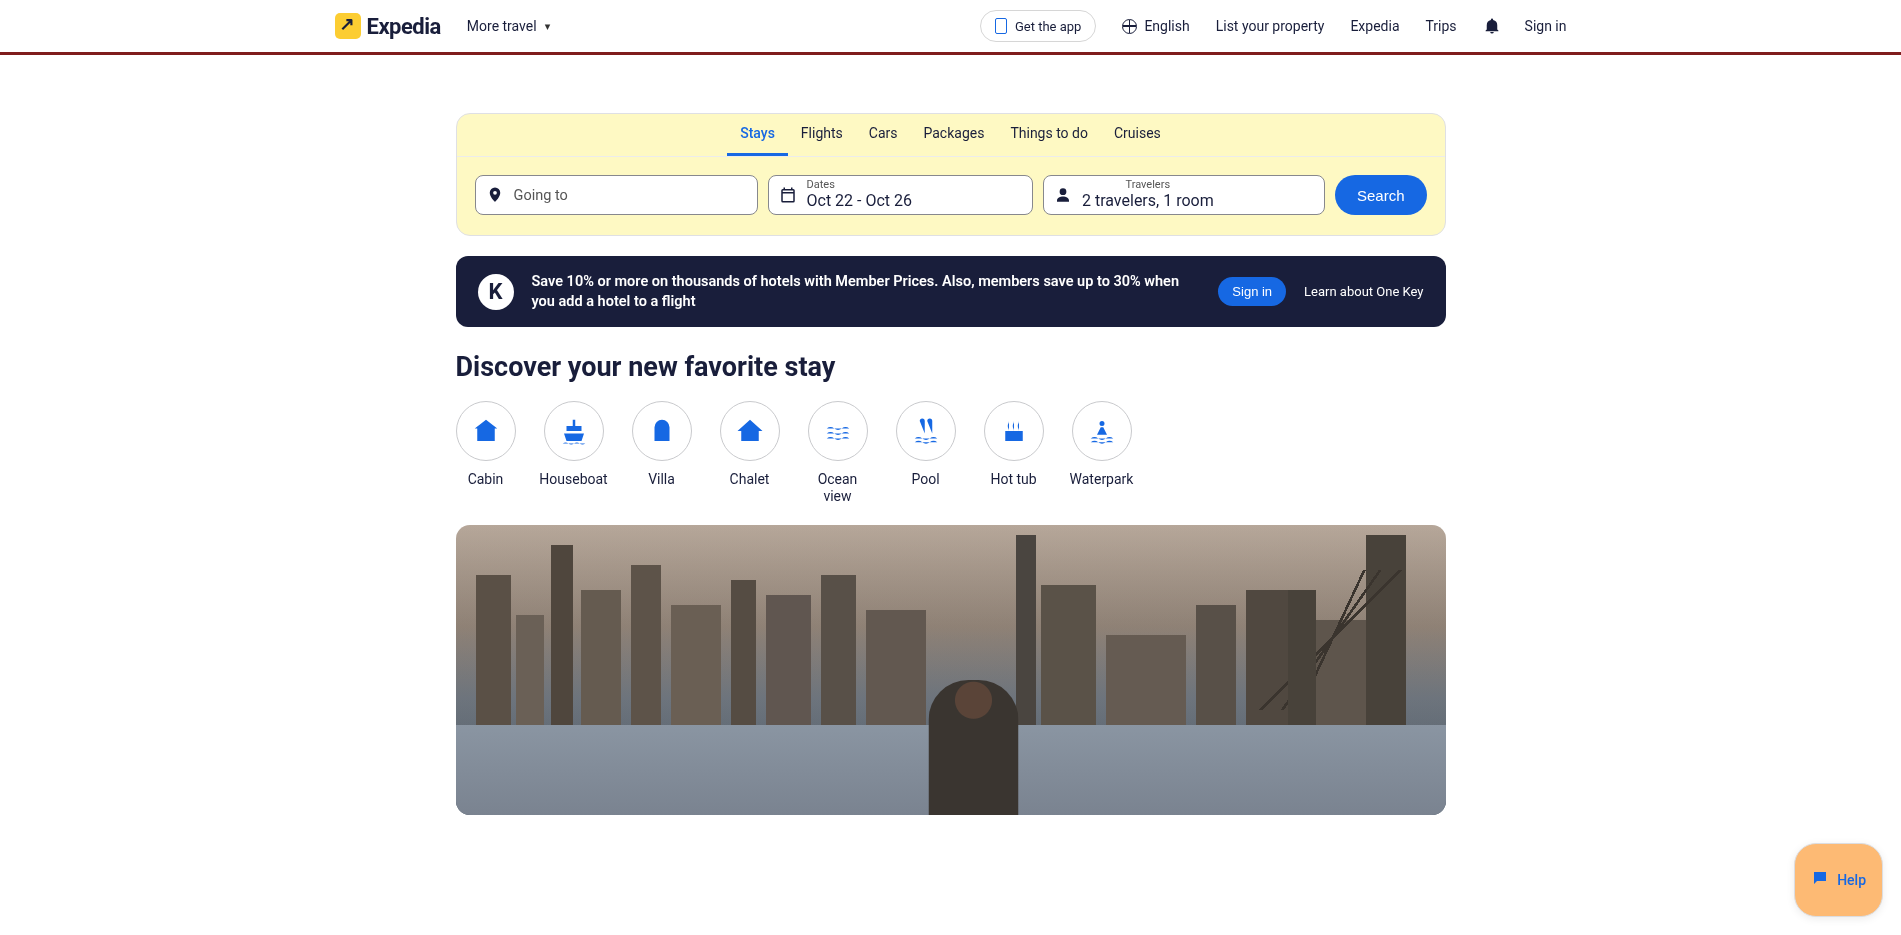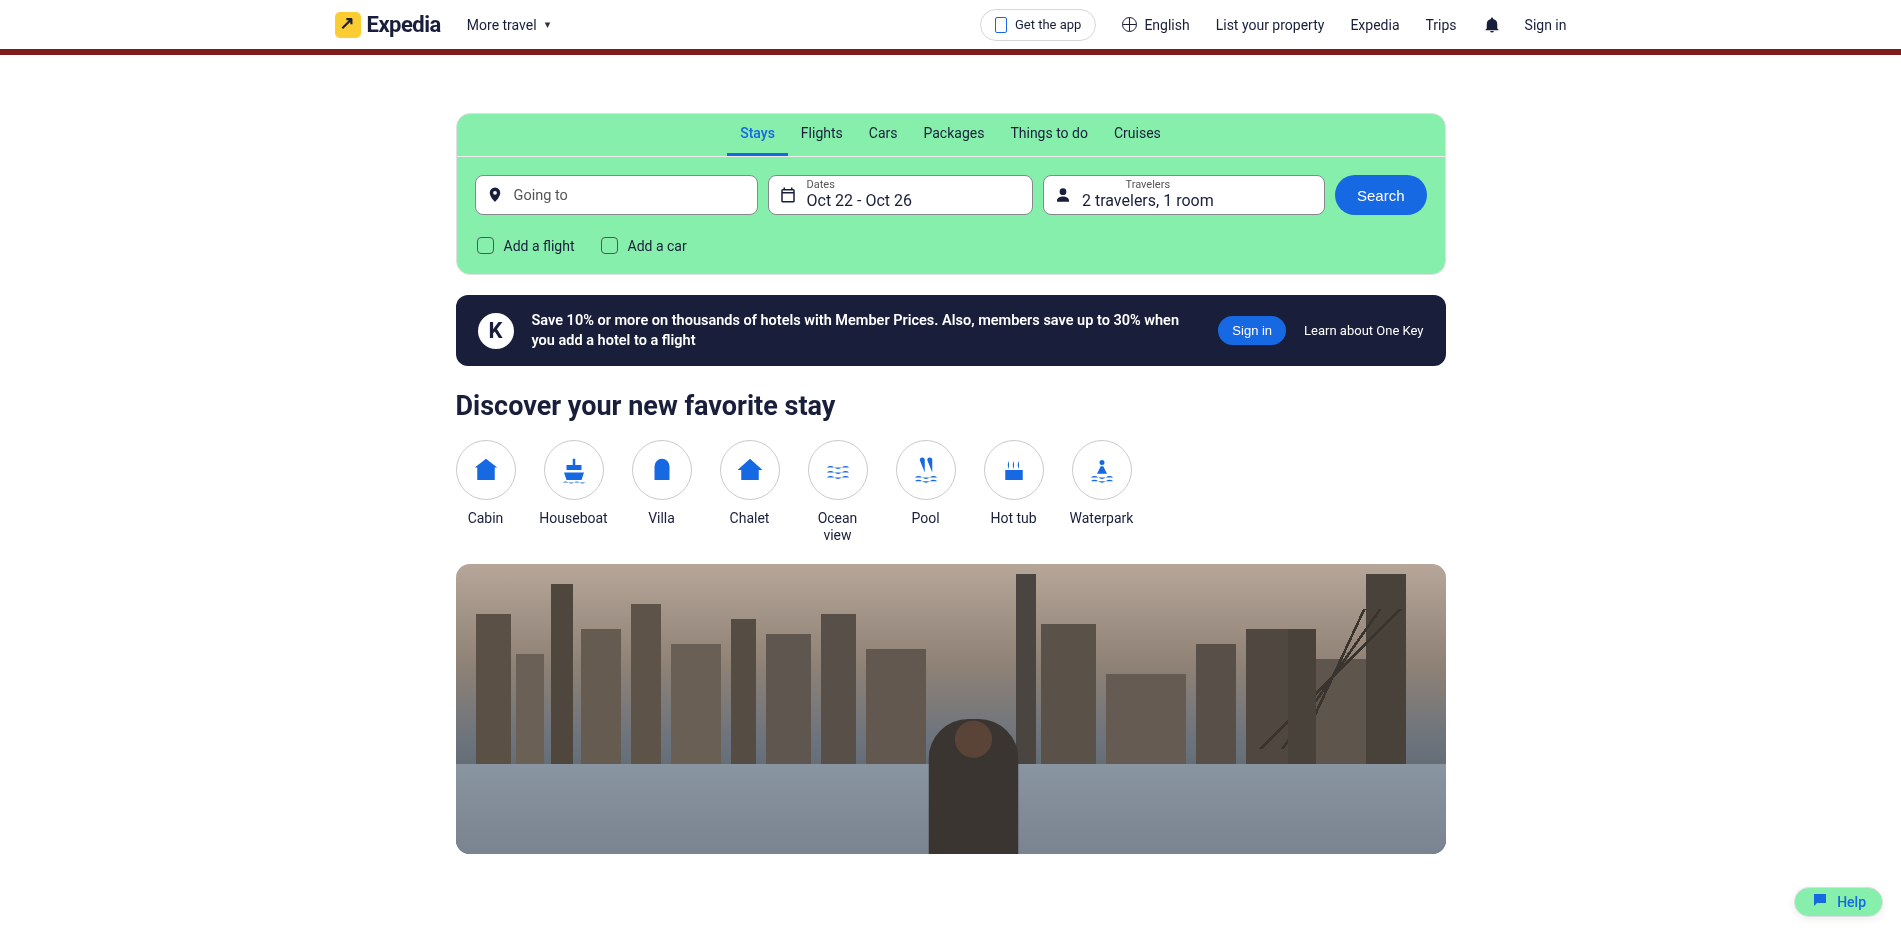--- a/index.html
+++ b/index.html
@@ -1,40 +1,40 @@
 <!DOCTYPE html>
 <html><head>
 <meta charset="utf-8">
 <style>
 * { margin: 0; padding: 0; box-sizing: border-box; }
 body { font-family: -apple-system, BlinkMacSystemFont, "Segoe UI", Roboto, Helvetica, Arial, sans-serif; color: #191e3b; background: #fff; }
 
 
-.header { border-bottom: 6px solid #7f1d1d; height: 55px; display: flex; align-items: center; }
+.header { border-bottom: 3px solid #7f1d1d; height: 55px; display: flex; align-items: center; }
 .header-inner { max-width: 1280px; width: 100%; margin: 0 auto; display: flex; align-items: center; padding: 0 24px; }
 .logo { display: flex; align-items: center; gap: 6px; font-weight: 700; font-size: 22px; letter-spacing: -0.5px; color: #191e3b; }
 .logo-mark { width: 26px; height: 26px; background: #fccd32; border-radius: 5px; position: relative; }
 .logo-mark::after { content: "↗"; position: absolute; left: 5px; top: 0; font-size: 18px; font-weight: 900; color: #191e3b; }
 .more-travel { margin-left: 26px; font-size: 14px; display: flex; align-items: center; gap: 8px; cursor: pointer; }
 .chev { font-size: 11px; color: #333; }
 .header-right { margin-left: auto; display: flex; align-items: center; gap: 26px; }
 .get-app { border: 1px solid #d6d6d6; border-radius: 18px; padding: 7px 14px; font-size: 13px; display: flex; align-items: center; gap: 8px; cursor: pointer; }
 .phone-icon { width: 12px; height: 16px; border: 1.5px solid #1668e3; border-radius: 2px; position: relative; }
 .hdr-link { font-size: 14px; display: flex; align-items: center; gap: 7px; cursor: pointer; }
 .globe { width: 15px; height: 15px; border: 1.5px solid #191e3b; border-radius: 50%; position: relative; }
 .globe::before { content: ""; position: absolute; left: 0; right: 0; top: 5.5px; height: 1.5px; background: #191e3b; }
 .globe::after { content: ""; position: absolute; top: 0; bottom: 0; left: 5.5px; width: 1.5px; background: #191e3b; }
 .bell { width: 16px; height: 18px; position: relative; }
 .bell svg { display: block; }
 
 
 .container { max-width: 990px; margin: 0 auto; padding: 0 0 40px; }
 
 
-.search-card { border: 1px solid #dfe0e4; border-radius: 14px; margin-top: 58px; background: #86efac; }
+.search-card { border: 1px solid #dfe0e4; border-radius: 14px; margin-top: 58px; background: #fef9c3; }
 .tabs { display: flex; justify-content: center; border-bottom: 1px solid #ececec; }
 .tab { padding: 11px 13px 12px; font-size: 14px; cursor: pointer; color: #191e3b; border-bottom: 3px solid transparent; }
 .tab.active { color: #1668e3; border-bottom-color: #1668e3; font-weight: 500; }
 .search-body { padding: 18px 18px 20px; }
 .search-row { display: flex; gap: 10px; align-items: stretch; }
 .field { border: 1px solid #87888d; border-radius: 8px; background: #fff; height: 40px; display: flex; align-items: center; padding: 0 10px; gap: 10px; cursor: pointer; }
 .field.dest { flex: 0 0 283px; }
 .field.dates { flex: 1; }
 .field.trav { flex: 0 0 282px; text-align: center; }
 .field-icon { width: 18px; height: 18px; flex-shrink: 0; color: #191e3b; display: flex; align-items: center; justify-content: center; }
@@ -97,21 +97,21 @@
     linear-gradient(125deg, transparent 48%, #3a342e 48%, #3a342e 49%, transparent 49%),
     linear-gradient(135deg, transparent 48%, #3a342e 48%, #3a342e 49%, transparent 49%);
 }
 .water { position: absolute; left: 0; right: 0; bottom: 0; height: 90px; background: linear-gradient(180deg, #8a95a2 0%, #7a8390 100%); }
 .person { position: absolute; left: 50%; bottom: 0; width: 90px; height: 135px; transform: translateX(-25%); background: radial-gradient(circle at 50% 15%, #5a4438 0 18px, transparent 19px), linear-gradient(180deg, #3a3530 40px, #3a3530 100%); border-radius: 40px 40px 0 0; }
 .hero-content { position: absolute; left: 40px; bottom: 22px; color: #fff; max-width: 420px; }
 .hero-title { font-size: 34px; font-weight: 800; line-height: 1.12; margin-bottom: 12px; }
 .hero-sub { font-size: 14px; line-height: 1.4; opacity: 0.92; font-weight: 500; }
 
 
-.help { position: fixed; right: 18px; bottom: 18px; background: #86efac; border: 1px solid #dcdde0; border-radius: 22px; padding: 3px 16px; display: flex; align-items: center; gap: 8px; box-shadow: 0 2px 8px rgba(0,0,0,0.08); cursor: pointer; }
+.help { position: fixed; right: 18px; bottom: 18px; background: #fdba74; border: 1px solid #dcdde0; border-radius: 22px; padding: 25px 16px; display: flex; align-items: center; gap: 8px; box-shadow: 0 2px 8px rgba(0,0,0,0.08); cursor: pointer; }
 .help-icon { color: #1668e3; }
 .help-label { color: #1668e3; font-size: 14px; font-weight: 500; }
 </style>
 </head>
 <body>
 
 <header class="header">
   <div class="header-inner">
     <div class="logo">
       <span class="logo-mark"></span>
@@ -189,30 +189,20 @@
                 <path fill="#191e3b" d="M12 12a4.5 4.5 0 1 0-4.5-4.5A4.5 4.5 0 0 0 12 12zm0 2c-3.5 0-8 1.6-8 5.5V21h16v-1.5c0-3.9-4.5-5.5-8-5.5z"></path>
               </svg>
           </span>
           <div class="field-stack">
             <span class="field-label">Travelers</span>
             <span class="field-value">2 travelers, 1 room</span>
           </div>
         </div>
         <button class="search-btn">Search</button>
       </div>
-      <div class="addons">
-        <label class="chk">
-          <span class="chk-box"></span>
-          <span>Add a flight</span>
-        </label>
-        <label class="chk">
-          <span class="chk-box"></span>
-          <span>Add a car</span>
-        </label>
-      </div>
     </div>
   </section>
 
   <section class="promo">
     <div class="promo-icon">K</div>
     <div class="promo-text">Save 10% or more on thousands of hotels with Member Prices. Also, members save up to 30% when you add a hotel to a flight</div>
     <button class="promo-signin">Sign in</button>
     <a class="promo-learn">Learn about One Key</a>
   </section>
 

